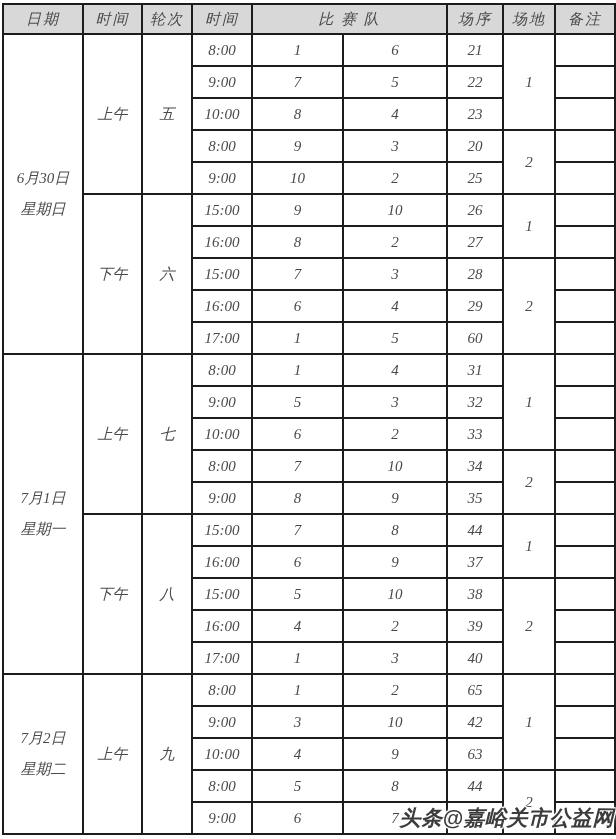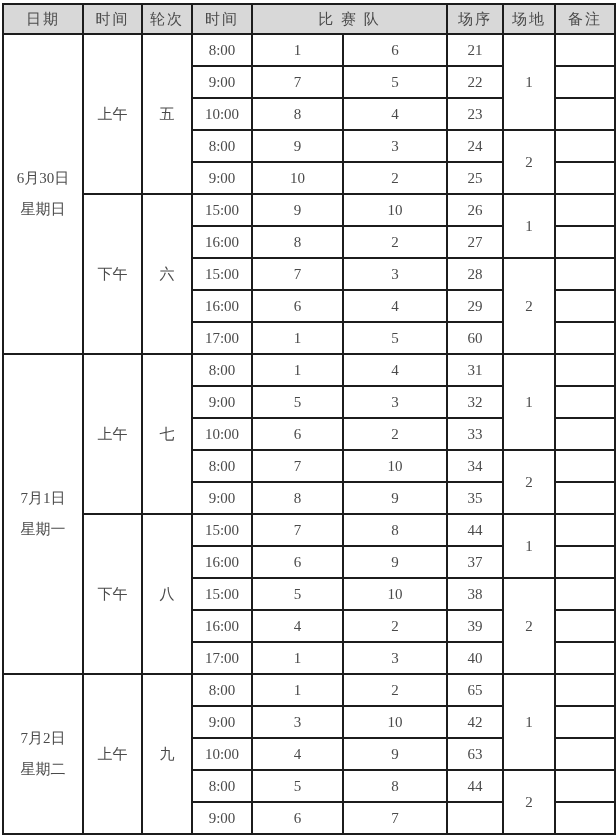--- a/index.html
+++ b/index.html
@@ -3,21 +3,21 @@
 <meta charset="utf-8">
 <style>
   html,body{margin:0;padding:0;}
   body{
     width:616px;height:839px;
     background:#ffffff;
     position:relative;
     overflow:hidden;
     font-family:"Liberation Serif","DejaVu Serif",serif;
   }
-  .page{position:absolute;inset:0;}
+  .page{position:absolute;inset:0;font-style:italic;}
   table.sched{
     position:absolute;left:2px;top:3px;
     border-collapse:collapse;
     table-layout:fixed;
     width:612px;
   }
   table.sched td,table.sched th{
     border:2px solid #1c1c1c;
     text-align:center;
     vertical-align:middle;
@@ -104,21 +104,21 @@
           <td>10:00</td>
           <td class="team-l">8</td>
           <td class="team-r">4</td>
           <td>23</td>
           <td></td>
         </tr>
         <tr>
           <td>8:00</td>
           <td class="team-l">9</td>
           <td class="team-r">3</td>
-          <td>24</td>
+          <td>20</td>
           <td rowspan="2">2</td>
           <td></td>
         </tr>
         <tr>
           <td>9:00</td>
           <td class="team-l">10</td>
           <td class="team-r">2</td>
           <td>25</td>
           <td></td>
         </tr>
@@ -282,13 +282,14 @@
         <tr>
           <td>9:00</td>
           <td class="team-l">6</td>
           <td class="team-r">7</td>
           <td></td>
           <td></td>
         </tr>
       </tbody>
   </table>
 
+  <div class="watermark">头条@嘉峪关市公益网</div>
 </div>
 
 </body></html>

